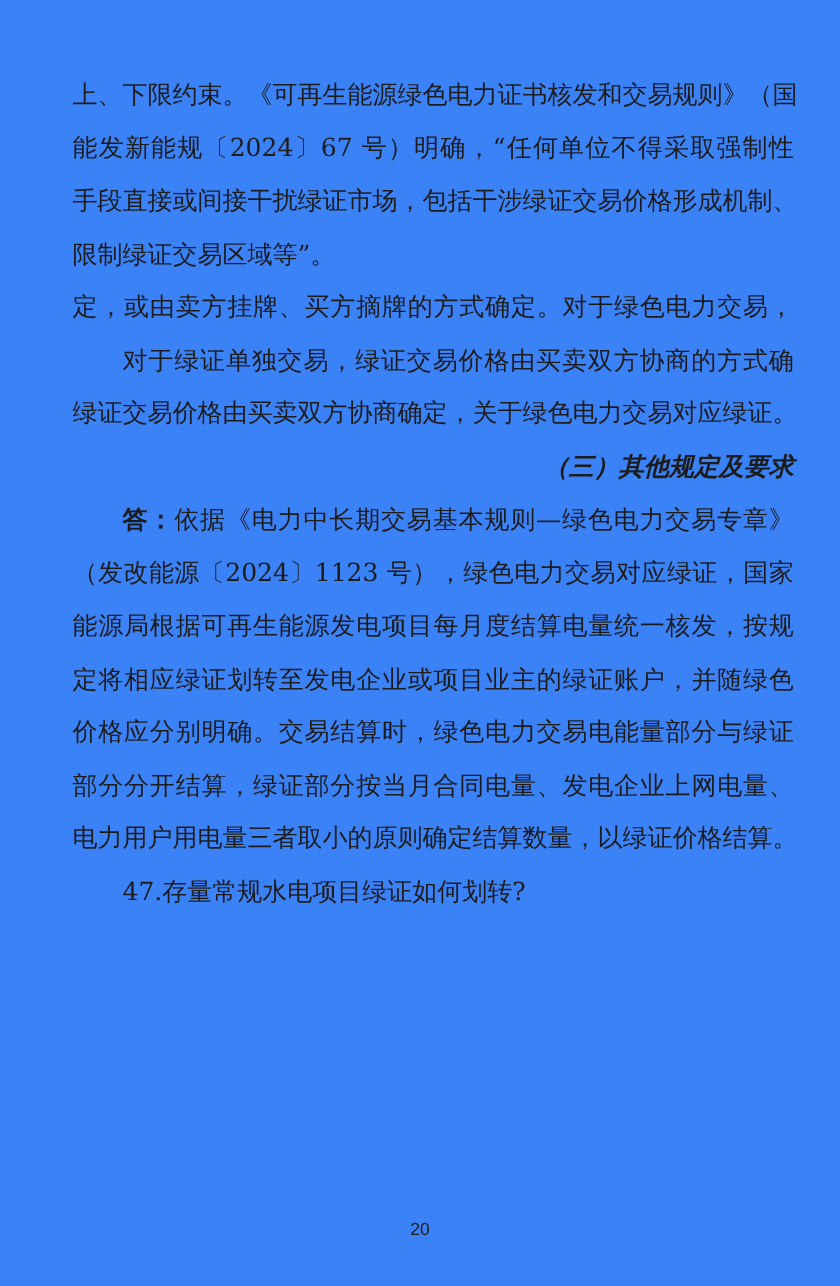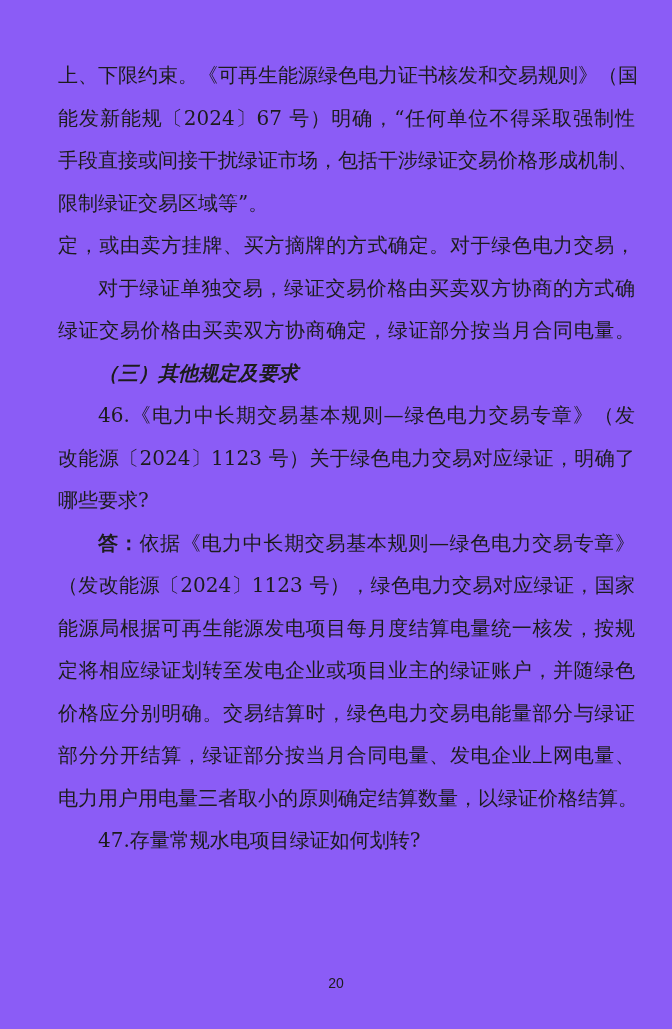--- a/index.html
+++ b/index.html
@@ -4,21 +4,21 @@
 <style>
   html, body {
     margin: 0;
     padding: 0;
     background: #ffffff;
   }
   .page {
     position: relative;
     width: 672px;
     height: 1029px;
-    background: #8b5cf6;
+    background: #3b82f6;
     box-sizing: border-box;
     padding: 54px 37px 0 58px;
     font-family: "DejaVu Serif", "Liberation Serif", serif;
     color: #1c1c1c;
     overflow: hidden;
   }
   .para { margin: 0; }
   .tline {
     font-size: 20px;
     line-height: 42.5px;
@@ -26,20 +26,21 @@
     text-align: left;
   }
   .tline.just {
     text-align: justify;
     text-align-last: justify;
   }
   .tline.first { text-indent: 2em; }
   .heading .tline {
     font-style: italic;
     font-weight: 600;
+    text-align: right;
   }
   .ans-label { font-weight: bold; }
   .page-number {
     position: absolute;
     bottom: 38px;
     left: 0;
     width: 100%;
     text-align: center;
     font-size: 14px;
     color: #1c1c1c;
@@ -53,29 +54,24 @@
   <div class="text-body">
     <div class="para">
         <div class="tline just">上、下限约束。《可再生能源绿色电力证书核发和交易规则》（国</div>
         <div class="tline just">能发新能规〔2024〕67 号）明确，“任何单位不得采取强制性</div>
         <div class="tline just">手段直接或间接干扰绿证市场，包括干涉绿证交易价格形成机制、</div>
         <div class="tline">限制绿证交易区域等”。</div>
       </div>
     <div class="para">
         <div class="tline just">定，或由卖方挂牌、买方摘牌的方式确定。对于绿色电力交易，</div>
         <div class="tline first just">对于绿证单独交易，绿证交易价格由买卖双方协商的方式确</div>
-        <div class="tline just">绿证交易价格由买卖双方协商确定，绿证部分按当月合同电量。</div>
+        <div class="tline just">绿证交易价格由买卖双方协商确定，关于绿色电力交易对应绿证。</div>
       </div>
     <div class="para heading">
         <div class="tline first">（三）其他规定及要求</div>
-      </div>
-    <div class="para">
-        <div class="tline first just">46.《电力中长期交易基本规则—绿色电力交易专章》（发</div>
-        <div class="tline just">改能源〔2024〕1123 号）关于绿色电力交易对应绿证，明确了</div>
-        <div class="tline">哪些要求?</div>
       </div>
     <div class="para">
         <div class="tline first just"><strong class="ans-label">答：</strong>依据《电力中长期交易基本规则—绿色电力交易专章》</div>
         <div class="tline just">（发改能源〔2024〕1123 号），绿色电力交易对应绿证，国家</div>
         <div class="tline just">能源局根据可再生能源发电项目每月度结算电量统一核发，按规</div>
         <div class="tline just">定将相应绿证划转至发电企业或项目业主的绿证账户，并随绿色</div>
         <div class="tline just">价格应分别明确。交易结算时，绿色电力交易电能量部分与绿证</div>
         <div class="tline just">部分分开结算，绿证部分按当月合同电量、发电企业上网电量、</div>
         <div class="tline just">电力用户用电量三者取小的原则确定结算数量，以绿证价格结算。</div>
       </div>

